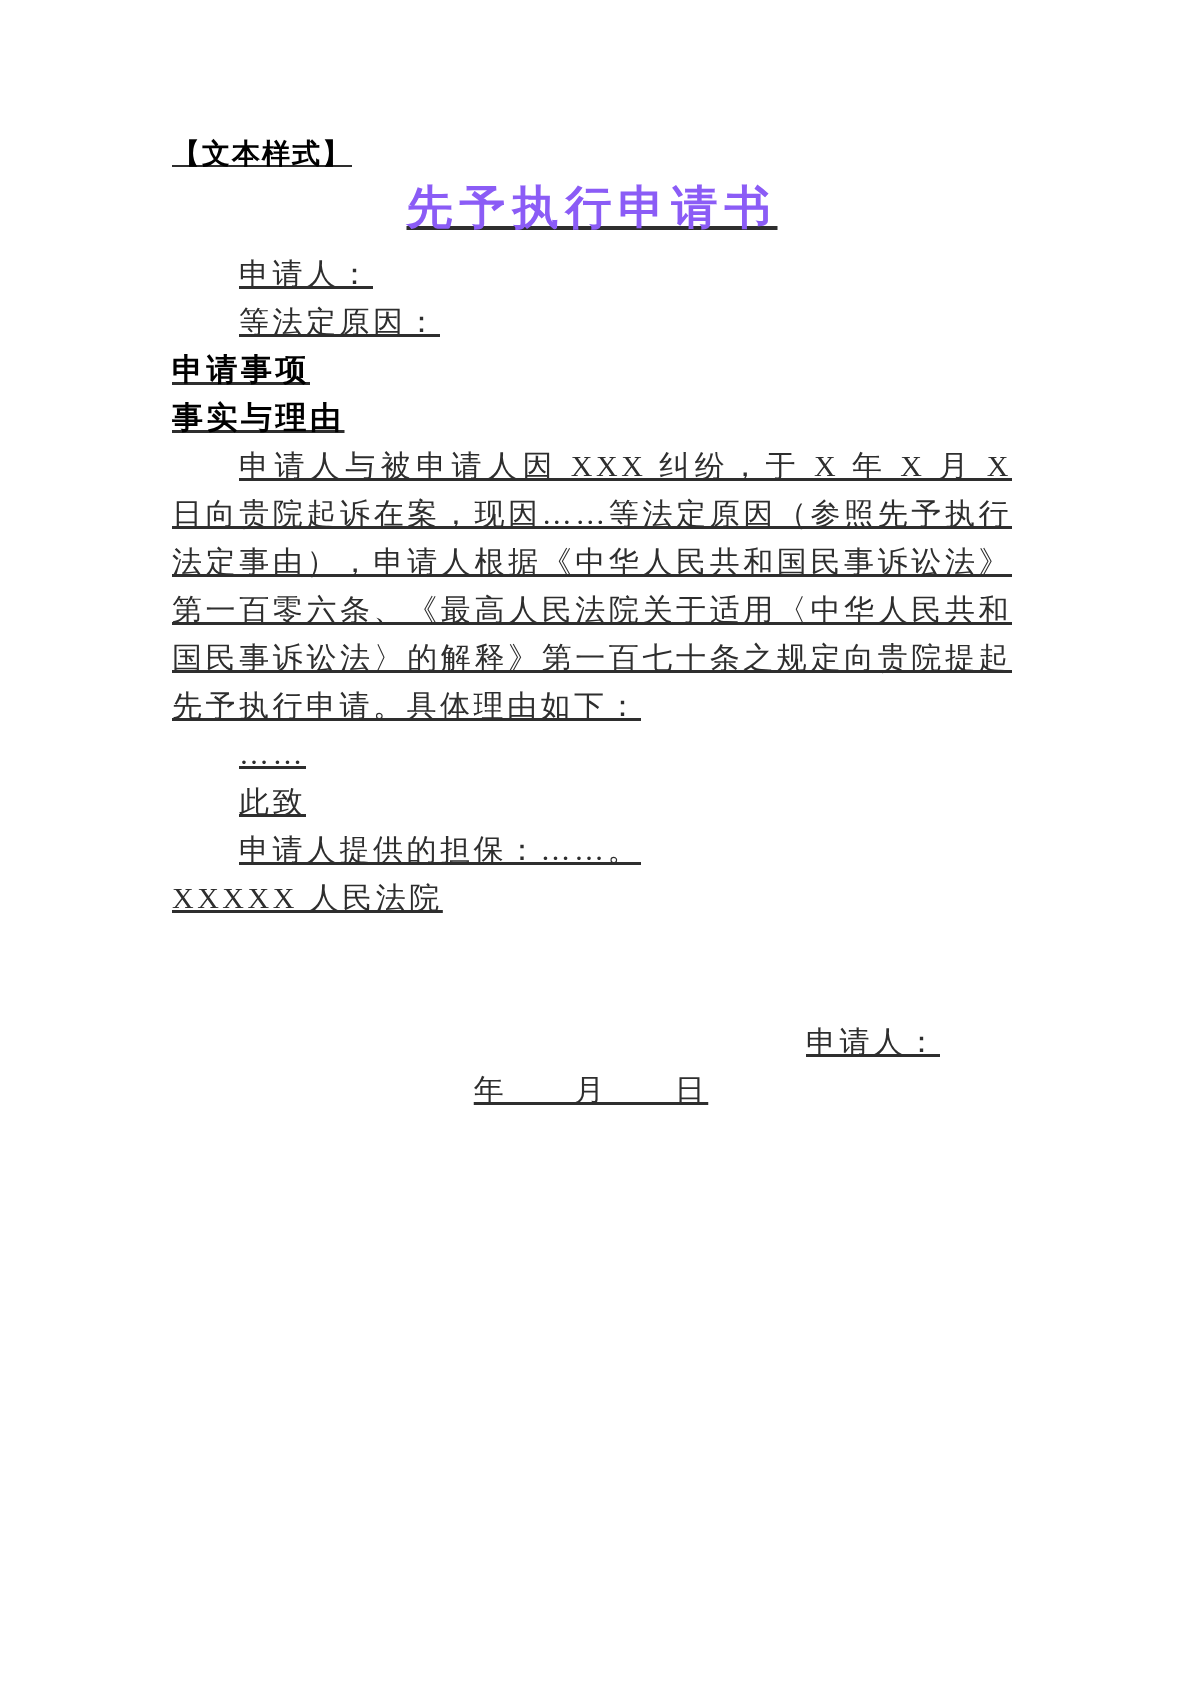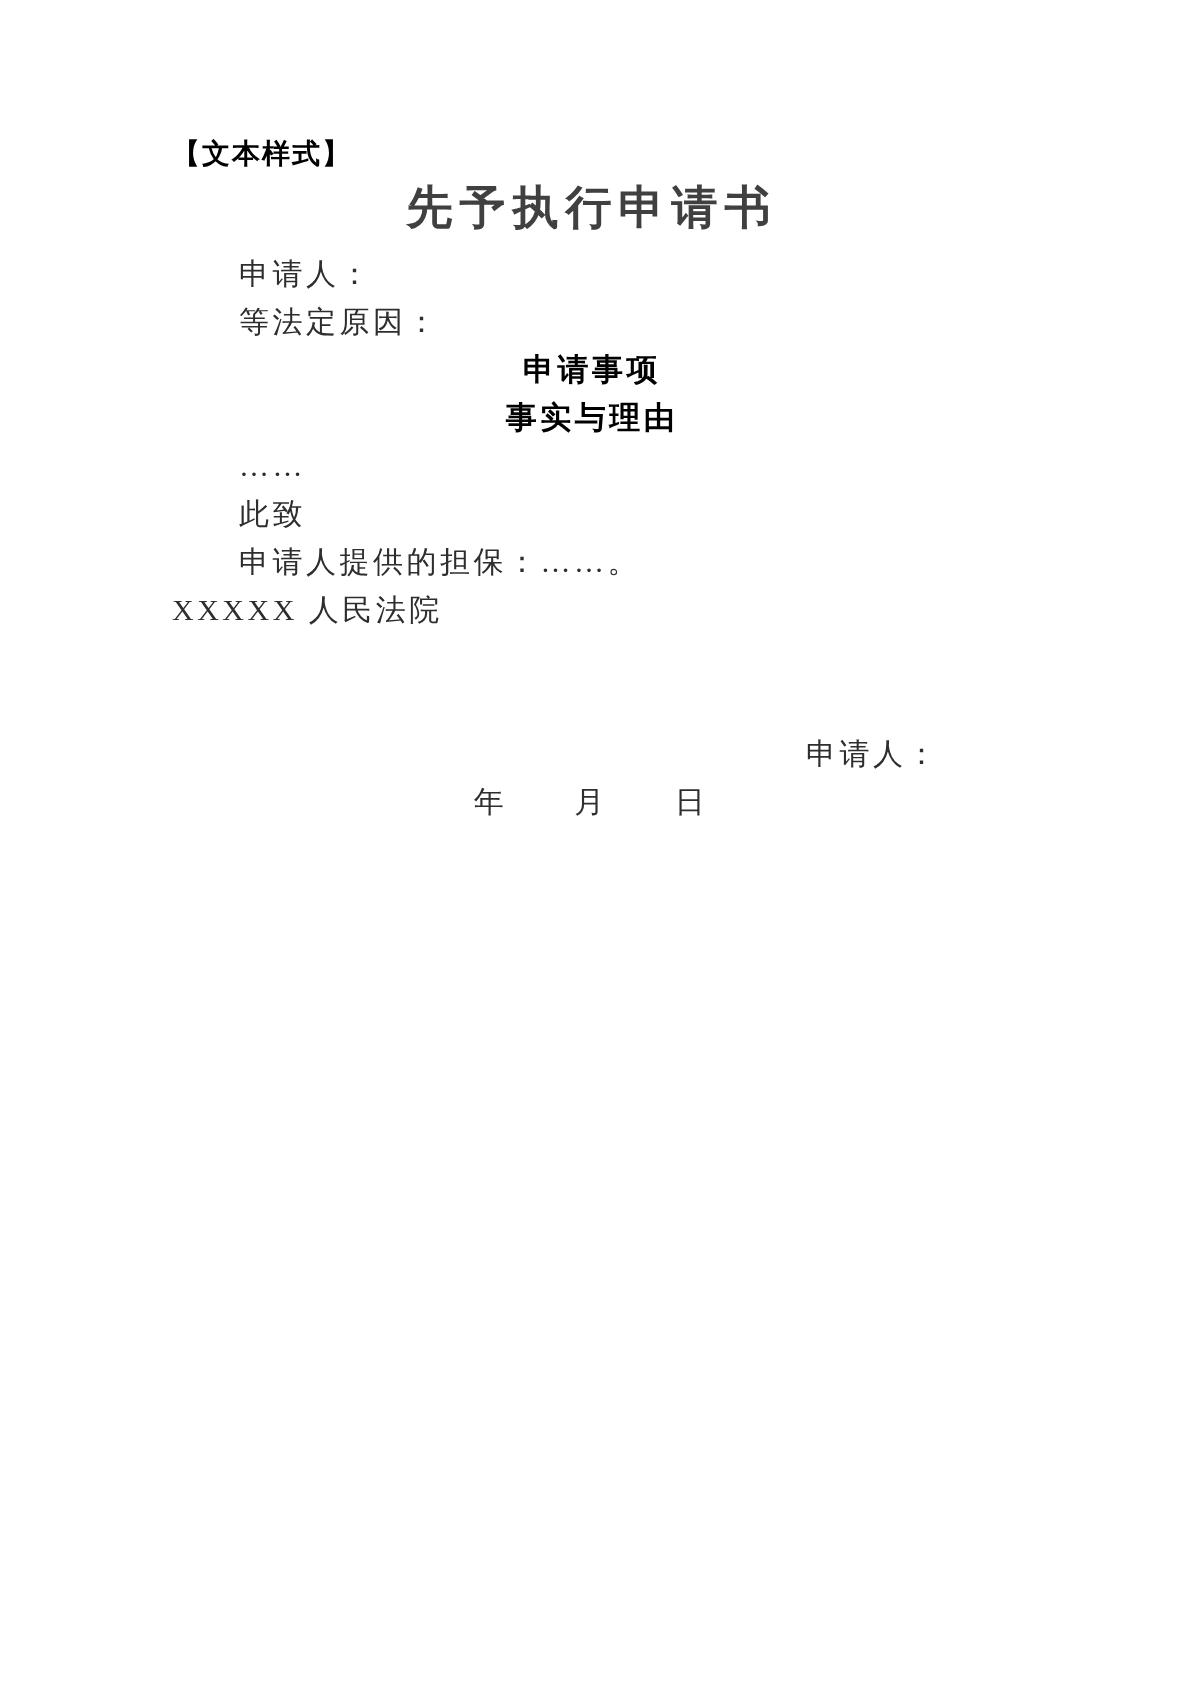--- a/index.html
+++ b/index.html
@@ -13,49 +13,49 @@
     height: 1683px;
     margin: 0 auto;
     box-sizing: border-box;
     background: #ffffff;
     padding: 138px 178px 0 172px;
     font-family: "Liberation Serif", "DejaVu Serif", serif;
     font-size: 30px;
     color: #2e2e2e;
     letter-spacing: 3.5px;
     overflow: hidden;
+    text-decoration: underline;
   }
   .style-tag {
     font-weight: bold;
     color: #000000;
     font-size: 28px;
     line-height: 32px;
     letter-spacing: 2px;
     margin-bottom: 10px;
   }
   .doc-title {
     font-size: 46px;
     font-weight: bold;
-    color: #404040;
+    color: #8b5cf6;
     text-align: center;
     letter-spacing: 7px;
     line-height: 56px;
     margin: 8px 0 14px 0;
   }
   .line {
     line-height: 48px;
   }
   .indent {
     text-indent: 67px;
   }
   .section-heading {
     font-size: 31px;
     font-weight: bold;
     color: #000000;
-    text-align: center;
     line-height: 48px;
     letter-spacing: 3.5px;
     margin: 0;
   }
   .para {
     margin: 0;
     line-height: 48px;
     text-align: justify;
     text-indent: 67px;
     word-break: break-all;
@@ -85,20 +85,21 @@
 
   <div class="line indent">申请人：</div>
 
   <div class="line indent">等法定原因：</div>
 
   <div class="section-heading">申请事项</div>
 
 
   <div class="section-heading">事实与理由</div>
 
+  <p class="para">申请人与被申请人因 XXX 纠纷，于 X 年 X 月 X 日向贵院起诉在案，现因……等法定原因（参照先予执行法定事由），申请人根据《中华人民共和国民事诉讼法》第一百零六条、《最高人民法院关于适用〈中华人民共和国民事诉讼法〉的解释》第一百七十条之规定向贵院提起先予执行申请。具体理由如下：</p>
 
   <div class="line indent">……</div>
 
   <div class="line indent">此致</div>
 
   <div class="line indent">申请人提供的担保：……。</div>
 
   <div class="line">XXXXX 人民法院</div>
 
   <div class="signature-block">

